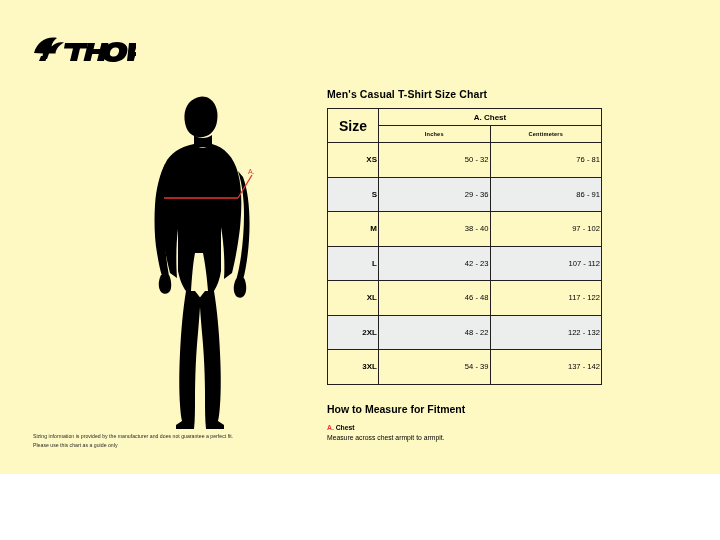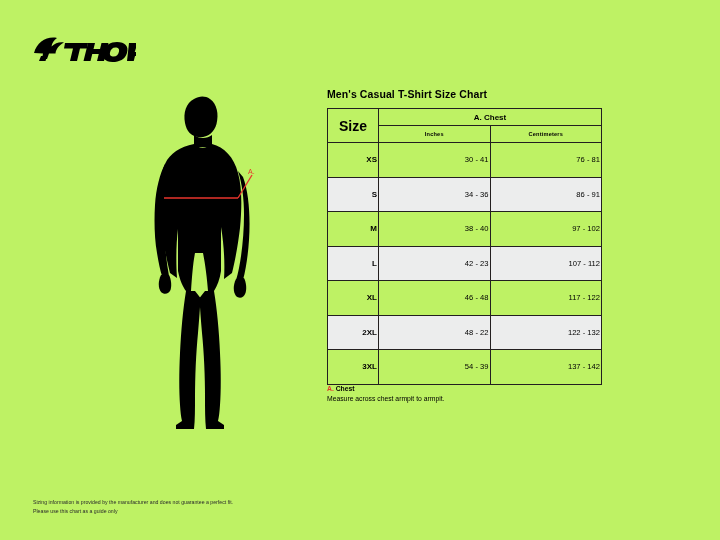--- a/index.html
+++ b/index.html
@@ -10,22 +10,22 @@
     width: 720px;
     height: 540px;
     background: #ffffff;
     font-family: "Liberation Sans", sans-serif;
     color: #000000;
     overflow: hidden;
   }
   .page {
     position: relative;
     width: 720px;
-    height: 540px;
-    background: #bef264;
+    height: 474px;
+    background: #fef9c3;
   }
 
   
   .logo {
     position: absolute;
     left: 32px;
     top: 33px;
     width: 104px;
     height: 34px;
   }
@@ -223,26 +223,26 @@
           <th class="th-group" colspan="2">A. Chest</th>
         </tr>
         <tr>
           <th class="th-sub">Inches</th>
           <th class="th-sub">Centimeters</th>
         </tr>
       </thead>
       <tbody>
         <tr>
           <td class="size-cell">XS</td>
-          <td>30 - 41</td>
+          <td>50 - 32</td>
           <td>76 - 81</td>
         </tr>
         <tr class="row-alt">
           <td class="size-cell">S</td>
-          <td>34 - 36</td>
+          <td>29 - 36</td>
           <td>86 - 91</td>
         </tr>
         <tr>
           <td class="size-cell">M</td>
           <td>38 - 40</td>
           <td>97 - 102</td>
         </tr>
         <tr class="row-alt">
           <td class="size-cell">L</td>
           <td>42 - 23</td>
@@ -259,20 +259,21 @@
           <td>122 - 132</td>
         </tr>
         <tr>
           <td class="size-cell">3XL</td>
           <td>54 - 39</td>
           <td>137 - 142</td>
         </tr>
       </tbody>
     </table>
 
+    <div class="how-title">How to Measure for Fitment</div>
 
     <div class="measure-label">
       <span class="letter">A.</span>
       <span>Chest</span>
     </div>
     <div class="measure-text">Measure across chest armpit to armpit.</div>
   </div>
 
   <div class="footer">
     <div>Sizing information is provided by the manufacturer and does not guarantee a perfect fit.</div>

